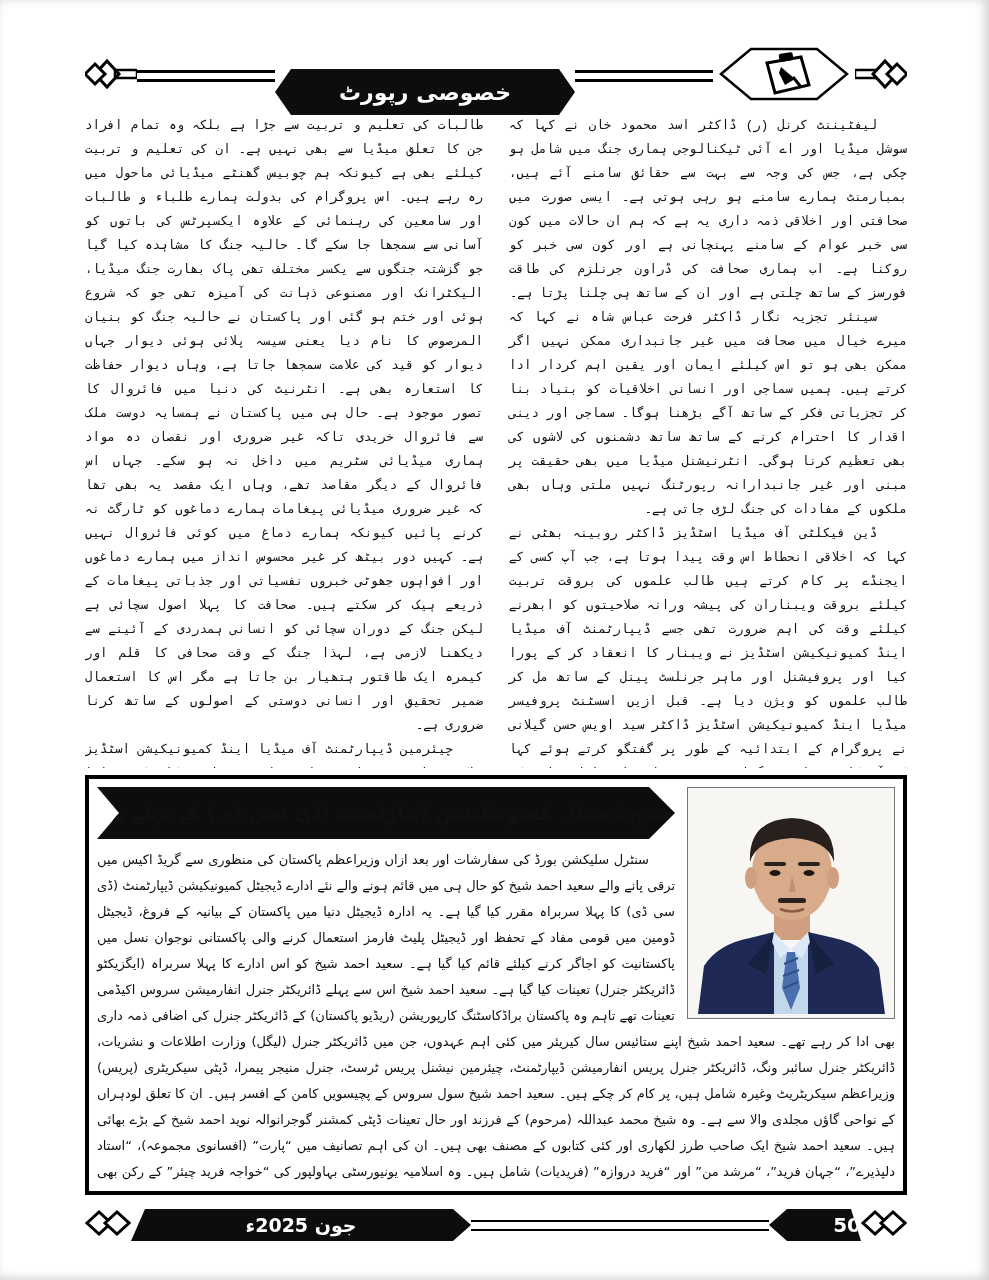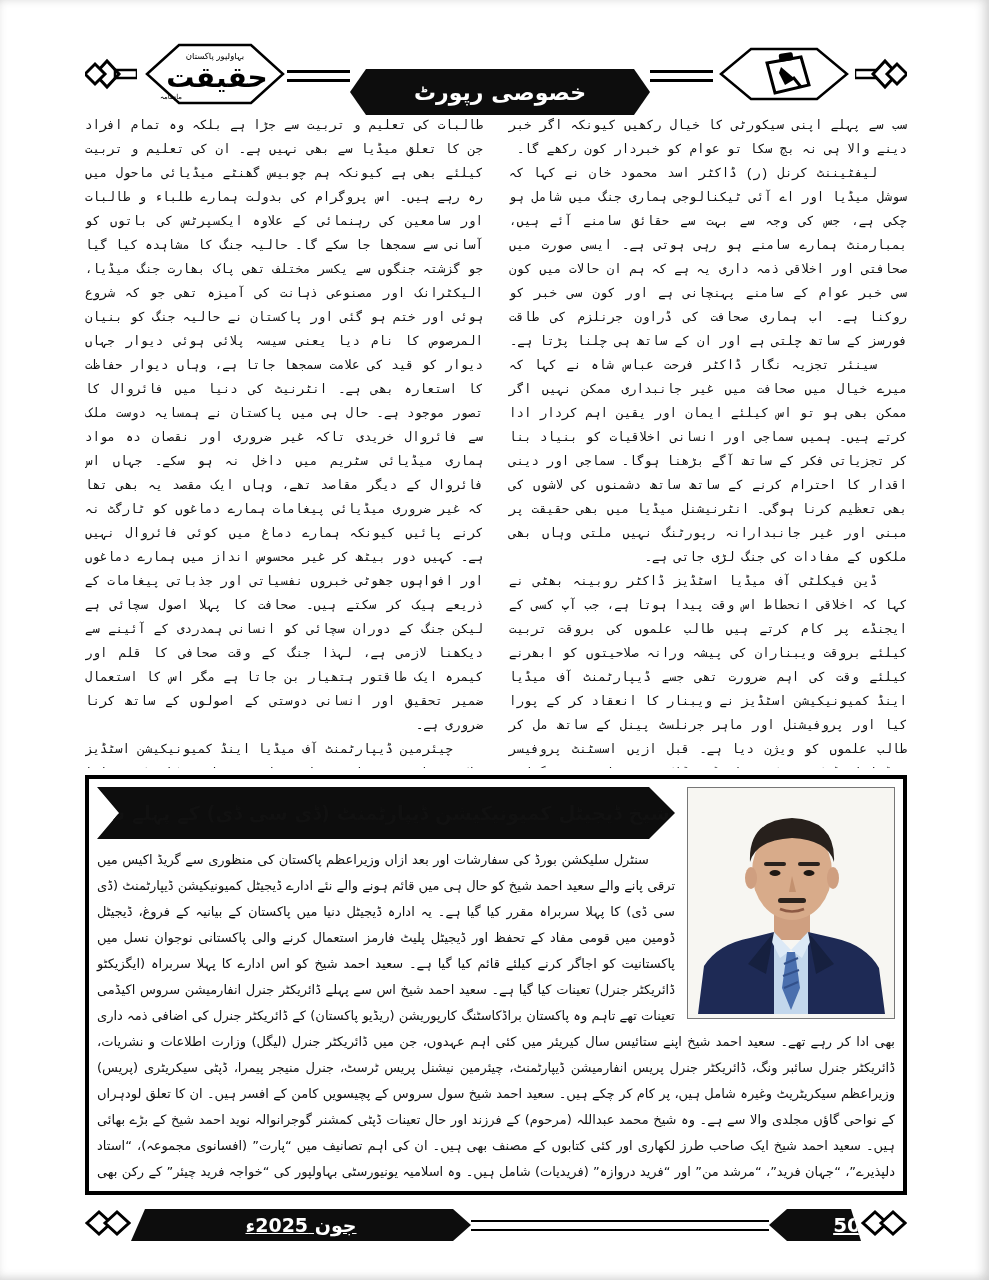--- a/index.html
+++ b/index.html
@@ -65,21 +65,21 @@
   .feature-body { font-size: 13px; line-height: 2.0; }
   .feature-body { text-indent: 26px; }
 
   
   .page-footer {
     position: absolute; top: 1163px; left: 0; width: 822px; height: 40px;
     display: flex; align-items: center;
   }
   .footer-banner {
     background: #0d0d0d; color: #fff; height: 32px;
-    display: flex; align-items: center; justify-content: center; text-decoration: underline;
+    display: flex; align-items: center; justify-content: center;
   }
   .date-banner {
     flex: 0 0 340px;
     clip-path: polygon(14px 0, calc(100% - 18px) 0, 100% 50%, calc(100% - 18px) 100%, 0 100%);
     direction: rtl;
   }
   .date-banner span { font-size: 19px; font-weight: bold; }
   .page-banner {
     flex: 0 0 92px;
     clip-path: polygon(0 50%, 18px 0, calc(100% - 10px) 0, 100% 100%, 18px 100%);
@@ -97,28 +97,20 @@
     <div class="page-header">
 
       <span class="diamonds">
         <svg width="52" height="36" viewBox="0 0 52 36">
           <polygon points="10,18 22,5 34,18 22,31" fill="#fff" stroke="#000" stroke-width="3"></polygon>
           <polygon points="0,18 10,8 20,18 10,28" fill="#fff" stroke="#000" stroke-width="3"></polygon>
           <rect x="30" y="14" width="22" height="8" fill="none" stroke="#000" stroke-width="2.5"></rect>
         </svg>
       </span>
 
-      <span class="masthead-badge">
-        <svg width="158" height="70" viewBox="0 0 158 70">
-          <polygon points="14,35 46,6 118,6 150,35 118,64 46,64" fill="#fff" stroke="#000" stroke-width="2.5"></polygon>
-          <text x="82" y="20" text-anchor="middle" font-size="8.5" font-family="DejaVu Sans, sans-serif" fill="#000" direction="rtl">بہاولپور پاکستان</text>
-          <text x="84" y="48" text-anchor="middle" font-size="28" font-weight="bold" font-family="DejaVu Sans, sans-serif" fill="#000" direction="rtl">حقیقت</text>
-          <text x="38" y="60" text-anchor="middle" font-size="7" font-family="DejaVu Sans, sans-serif" fill="#000" direction="rtl">ماہنامہ</text>
-        </svg>
-      </span>
 
       <span class="rule"></span>
 
       <div class="section-banner">
         <span>خصوصی رپورٹ</span>
       </div>
 
       <span class="rule"></span>
 
       <span class="icon-badge">
@@ -137,21 +129,20 @@
         <svg width="52" height="36" viewBox="0 0 52 36">
           <rect x="0" y="14" width="22" height="8" fill="none" stroke="#000" stroke-width="2.5"></rect>
           <polygon points="18,18 30,5 42,18 30,31" fill="#fff" stroke="#000" stroke-width="3"></polygon>
           <polygon points="32,18 42,8 52,18 42,28" fill="#fff" stroke="#000" stroke-width="3"></polygon>
         </svg>
       </span>
     </div>
 
     <div class="lead-columns">
       <div class="col urdu">
-        <p>سب سے پہلے اپنی سیکورٹی کا خیال رکھیں کیونکہ اگر خبر دینے والا ہی نہ بچ سکا تو عوام کو خبردار کون رکھے گا۔</p>
         <p class="indent">لیفٹیننٹ کرنل (ر) ڈاکٹر اسد محمود خان نے کہا کہ سوشل میڈیا اور اے آئی ٹیکنالوجی ہماری جنگ میں شامل ہو چکی ہے، جس کی وجہ سے بہت سے حقائق سامنے آئے ہیں، بمبارمنٹ ہمارے سامنے ہو رہی ہوتی ہے۔ ایسی صورت میں صحافتی اور اخلاقی ذمہ داری یہ ہے کہ ہم ان حالات میں کون سی خبر عوام کے سامنے پہنچانی ہے اور کون سی خبر کو روکنا ہے۔ اب ہماری صحافت کی ڈراون جرنلزم کی طاقت فورسز کے ساتھ چلتی ہے اور ان کے ساتھ ہی چلنا پڑتا ہے۔</p>
         <p class="indent">سینئر تجزیہ نگار ڈاکٹر فرحت عباس شاہ نے کہا کہ میرے خیال میں صحافت میں غیر جانبداری ممکن نہیں اگر ممکن بھی ہو تو اس کیلئے ایمان اور یقین اہم کردار ادا کرتے ہیں۔ ہمیں سماجی اور انسانی اخلاقیات کو بنیاد بنا کر تجزیاتی فکر کے ساتھ آگے بڑھنا ہوگا۔ سماجی اور دینی اقدار کا احترام کرنے کے ساتھ ساتھ دشمنوں کی لاشوں کی بھی تعظیم کرنا ہوگی۔ انٹرنیشنل میڈیا میں بھی حقیقت پر مبنی اور غیر جانبدارانہ رپورٹنگ نہیں ملتی وہاں بھی ملکوں کے مفادات کی جنگ لڑی جاتی ہے۔</p>
         <p class="indent">ڈین فیکلٹی آف میڈیا اسٹڈیز ڈاکٹر روبینہ بھٹی نے کہا کہ اخلاقی انحطاط اس وقت پیدا ہوتا ہے، جب آپ کسی کے ایجنڈے پر کام کرتے ہیں طالب علموں کی بروقت تربیت کیلئے بروقت ویبناران کی پیشہ ورانہ صلاحیتوں کو ابھرنے کیلئے وقت کی اہم ضرورت تھی جسے ڈیپارٹمنٹ آف میڈیا اینڈ کمیونیکیشن اسٹڈیز نے ویبنار کا انعقاد کر کے پورا کیا اور پروفیشنل اور ماہر جرنلسٹ پینل کے ساتھ مل کر طالب علموں کو ویژن دیا ہے۔ قبل ازیں اسسٹنٹ پروفیسر میڈیا اینڈ کمیونیکیشن اسٹڈیز ڈاکٹر سید اویس حسن گیلانی نے پروگرام کے ابتدائیہ کے طور پر گفتگو کرتے ہوئے کہا کہ آج کا ویبنار پروگرام نہ صرف صحافت اور ابلاغ عامہ کے طلباو</p>
       </div>
       <div class="col urdu">
         <p>طالبات کی تعلیم و تربیت سے جڑا ہے بلکہ وہ تمام افراد جن کا تعلق میڈیا سے بھی نہیں ہے۔ ان کی تعلیم و تربیت کیلئے بھی ہے کیونکہ ہم چوبیس گھنٹے میڈیائی ماحول میں رہ رہے ہیں۔ اس پروگرام کی بدولت ہمارے طلباء و طالبات اور سامعین کی رہنمائی کے علاوہ ایکسپرٹس کی باتوں کو آسانی سے سمجھا جا سکے گا۔ حالیہ جنگ کا مشاہدہ کیا گیا جو گزشتہ جنگوں سے یکسر مختلف تھی پاک بھارت جنگ میڈیا، الیکٹرانک اور مصنوعی ذہانت کی آمیزہ تھی جو کہ شروع ہوئی اور ختم ہو گئی اور پاکستان نے حالیہ جنگ کو بنیان المرصوص کا نام دیا یعنی سیسہ پلائی ہوئی دیوار جہاں دیوار کو قید کی علامت سمجھا جاتا ہے، وہاں دیوار حفاظت کا استعارہ بھی ہے۔ انٹرنیٹ کی دنیا میں فائروال کا تصور موجود ہے۔ حال ہی میں پاکستان نے ہمسایہ دوست ملک سے فائروال خریدی تاکہ غیر ضروری اور نقصان دہ مواد ہماری میڈیائی سٹریم میں داخل نہ ہو سکے۔ جہاں اس فائروال کے دیگر مقاصد تھے، وہاں ایک مقصد یہ بھی تھا کہ غیر ضروری میڈیائی پیغامات ہمارے دماغوں کو ٹارگٹ نہ کرنے پائیں کیونکہ ہمارے دماغ میں کوئی فائروال نہیں ہے۔ کہیں دور بیٹھ کر غیر محسوس انداز میں ہمارے دماغوں اور افواہوں جھوٹی خبروں نفسیاتی اور جذباتی پیغامات کے ذریعے ہیک کر سکتے ہیں۔ صحافت کا پہلا اصول سچائی ہے لیکن جنگ کے دوران سچائی کو انسانی ہمدردی کے آئینے سے دیکھنا لازمی ہے، لہذا جنگ کے وقت صحافی کا قلم اور کیمرہ ایک طاقتور ہتھیار بن جاتا ہے مگر اس کا استعمال ضمیر تحقیق اور انسانی دوستی کے اصولوں کے ساتھ کرنا ضروری ہے۔</p>
         <p class="indent">چیئرمین ڈیپارٹمنٹ آف میڈیا اینڈ کمیونیکیشن اسٹڈیز ملک عدنان نے تمام مہمانوں اور منتظمین کا شکریہ ادا کیا۔ اس پروگرام میں ایسوسی ایٹ پروفیسر ڈاکٹر عابدہ نورین، ڈاکٹر حنان خان ترین، ڈاکٹر قمر الزمان، ڈاکٹر ماجد رضا، ڈاکٹر شفق منظور، آغا صدف مہدی، زین ضمیر، ماہم شمس سمیت فیکلٹی ممبران اور طلباء و طالبات نے کثیر تعداد میں شرکت کی۔</p>
       </div>
     </div>
 

